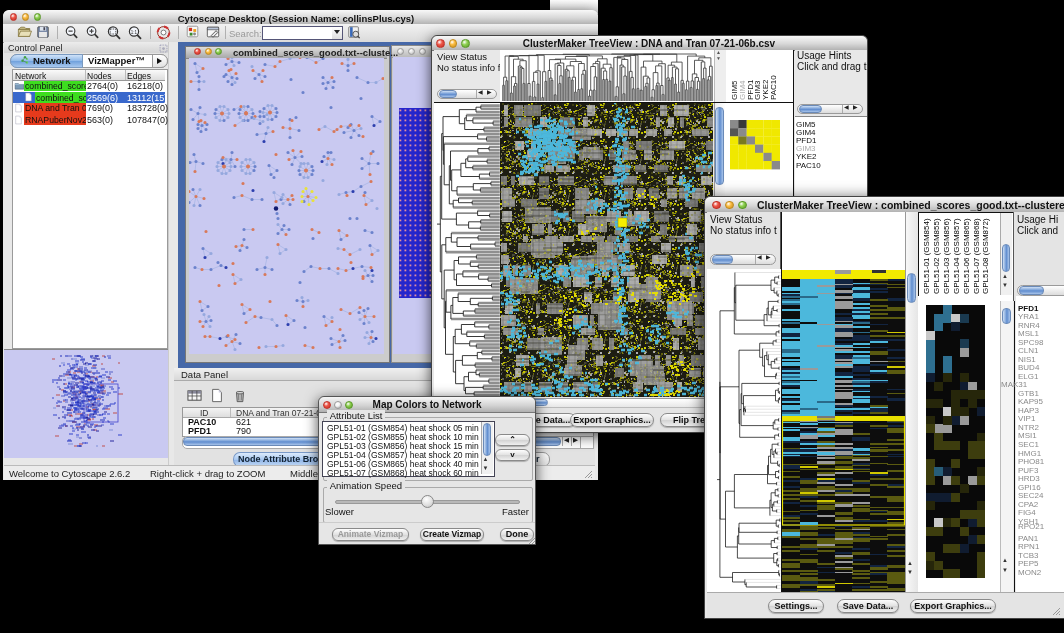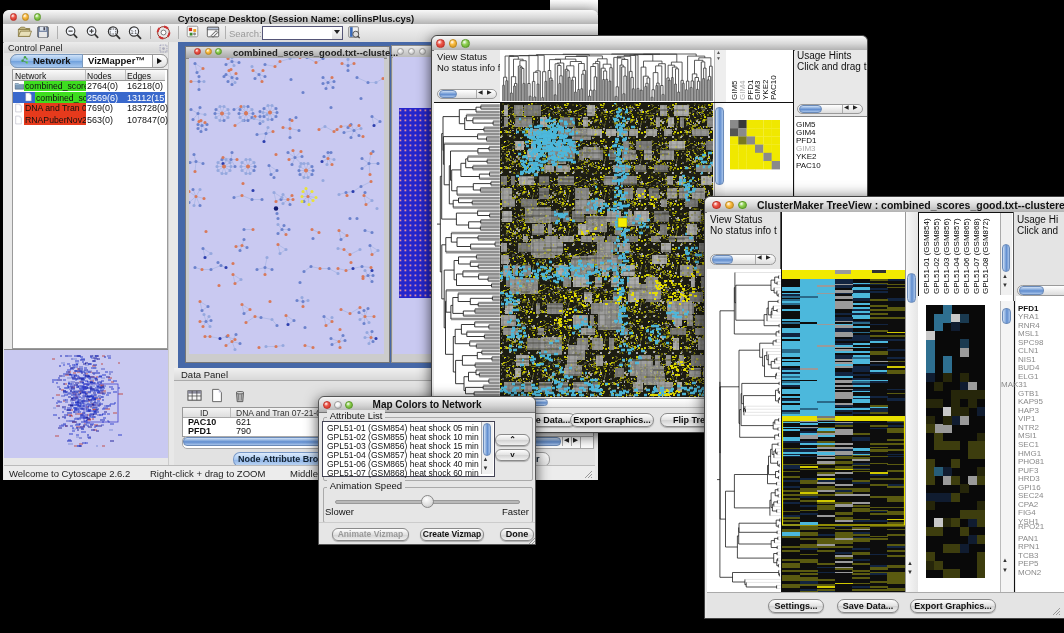--- a/index.html
+++ b/index.html
@@ -248,20 +248,21 @@
         <path d="M316 197h.01M313 200h.01M309 204h.01M302 201h.01M302 196h.01M303 191h.01M306 188h.01M312 191h.01" stroke="#e8e23a" stroke-width="3.2" stroke-linecap="round" fill="none"></path>
         <path d="M276 208h.01" stroke="#101a70" stroke-width="4.4" stroke-linecap="round" fill="none"></path>
       </svg>
     </div>
   </div>
 <div style="left:431.0px;top:35.0px;width:435.0px;height:396.0px;position:absolute;background:#e8e8e8;border-radius:6px 6px 0 0;box-shadow:0 3px 14px rgba(0,0,0,0.7);overflow:hidden;border:0.5px solid #444;">
     <div style="left:0.0px;top:0.0px;width:435.0px;height:13.5px;position:absolute;background:linear-gradient(#f8f8f8,#d8d8d8 55%,#b2b2b2);border-bottom:1px solid #777;border-radius:6px 6px 0 0;"></div>
     <div style="position:absolute;left:4.0px;top:3.0px;width:8.5px;height:8.5px;border-radius:50%;background:radial-gradient(circle at 35% 30%, #fff 0%, #ee5647 40%, #c03028 100%);border:0.5px solid #c03028;box-sizing:border-box;"></div>
     <div style="position:absolute;left:16.5px;top:3.0px;width:8.5px;height:8.5px;border-radius:50%;background:radial-gradient(circle at 35% 30%, #fff 0%, #fdbd40 40%, #c08a20 100%);border:0.5px solid #c08a20;box-sizing:border-box;"></div>
     <div style="position:absolute;left:29.0px;top:3.0px;width:8.5px;height:8.5px;border-radius:50%;background:radial-gradient(circle at 35% 30%, #fff 0%, #8fd151 40%, #5a9928 100%);border:0.5px solid #5a9928;box-sizing:border-box;"></div>
+    <div style="position:absolute;left:217.0px;top:2.0px;white-space:nowrap;transform:translateX(-50%);font:bold 10px 'Liberation Sans';color:#111;">ClusterMaker TreeView : DNA and Tran 07-21-06b.csv</div>
     <div style="left:2.0px;top:13.5px;width:66.0px;height:53.0px;position:absolute;background:#e8e8e8;border-right:1px solid #555;"></div>
     <div style="position:absolute;left:5.0px;top:15.0px;white-space:nowrap;font:9.5px 'Liberation Sans';color:#111;">View Status</div>
     <div style="position:absolute;left:5.0px;top:25.5px;white-space:nowrap;font:9.5px 'Liberation Sans';color:#111;">No status info f</div>
     <div style="left:5.0px;top:53.0px;width:60.0px;height:10.0px;position:absolute;background:linear-gradient(#fff,#dcdcdc);border:1px solid #9a9a9a;border-radius:5px;box-sizing:border-box;"></div>
     <div style="left:6.5px;top:54.0px;width:18.7px;height:8.0px;position:absolute;border-radius:4px;background:linear-gradient(#cfe0f5,#78a0d8 45%,#5f8cce 55%,#a8c4ea);border:0.5px solid #6a8ab8;box-sizing:border-box;"></div>
     <div style="position:absolute;left:46.0px;top:51.5px;white-space:nowrap;font-size:6px;color:#222;">◀</div>
     <div style="position:absolute;left:55.0px;top:51.5px;white-space:nowrap;font-size:6px;color:#222;">▶</div>
     <div style="left:44.0px;top:54.0px;width:0.5px;height:8.0px;position:absolute;background:#aaa;"></div>
     <div style="left:68.0px;top:13.5px;width:214.0px;height:52.0px;position:absolute;background:#fff;"><svg width="214" height="52" viewBox="499 48.5 214 52">
         <path d="M501.8 83.7V99.5M503.3 83.7V99.5M504.9 79.2V99.5M506.5 79.2V99.5M509.6 91.4V99.5M511.2 91.4V99.5M512.7 84.5V99.5M514.3 84.5V99.5M515.8 82.0V99.5M522.1 81.9V99.5M523.7 81.9V99.5M520.5 67.0V99.5M519.0 65.8V99.5M517.4 64.5V99.5M525.2 59.2V99.5M508.0 54.9V99.5M528.4 94.7V99.5M529.9 94.7V99.5M526.8 82.0V99.5M533.0 95.4V99.5M534.6 95.4V99.5M531.5 79.9V99.5M536.2 82.5V99.5M537.7 82.5V99.5M539.3 69.4V99.5M540.9 95.9V99.5M542.4 95.9V99.5M544.0 79.8V99.5M545.5 79.8V99.5M550.2 78.8V99.5M551.8 78.8V99.5M548.7 76.6V99.5M547.1 69.0V99.5M553.4 93.3V99.5M554.9 93.3V99.5M558.0 81.9V99.5M559.6 81.9V99.5M561.2 74.3V99.5M556.5 64.0V99.5M562.7 61.5V99.5M567.4 75.8V99.5M569.0 75.8V99.5M565.9 69.2V99.5M564.3 67.8V99.5M570.6 78.4V99.5M572.1 78.4V99.5M573.7 90.4V99.5M575.2 90.4V99.5M576.8 88.0V99.5M578.4 88.0V99.5M579.9 87.2V99.5M581.5 87.2V99.5M583.1 72.7V99.5M584.6 68.9V99.5M586.2 55.0V99.5M587.7 94.5V99.5M589.3 94.5V99.5M590.9 88.7V99.5M592.4 88.4V99.5M594.0 88.4V99.5M595.6 75.4V99.5M597.1 62.1V99.5M598.7 59.9V99.5M601.8 78.0V99.5M603.4 78.0V99.5M604.9 77.8V99.5M606.5 77.8V99.5M600.2 66.7V99.5M608.1 79.5V99.5M609.6 79.5V99.5M611.2 66.2V99.5M614.3 94.9V99.5M615.9 94.9V99.5M617.4 85.3V99.5M622.1 92.2V99.5M623.7 92.2V99.5M625.3 74.5V99.5M620.6 65.4V99.5M619.0 63.6V99.5M626.8 58.0V99.5M612.8 55.9V99.5M631.5 87.2V99.5M633.1 87.2V99.5M629.9 75.9V99.5M628.4 69.9V99.5M634.6 53.9V99.5M636.2 86.9V99.5M637.8 86.9V99.5M639.3 88.6V99.5M640.9 88.6V99.5M644.0 84.9V99.5M645.6 84.9V99.5M647.1 81.8V99.5M648.7 76.4V99.5M642.4 74.7V99.5M650.3 95.7V99.5M651.8 95.7V99.5M653.4 88.2V99.5M655.0 84.1V99.5M656.5 84.1V99.5M658.1 81.6V99.5M661.2 92.9V99.5M662.8 92.9V99.5M659.6 84.0V99.5M664.3 62.2V99.5M667.5 78.6V99.5M669.0 78.6V99.5M665.9 76.4V99.5M670.6 76.0V99.5M672.1 76.0V99.5M673.7 82.5V99.5M675.3 82.5V99.5M676.8 90.5V99.5M678.4 90.5V99.5M681.5 81.7V99.5M683.1 81.7V99.5M680.0 78.9V99.5M684.6 88.2V99.5M686.2 88.2V99.5M687.8 79.6V99.5M689.3 85.9V99.5M690.9 85.9V99.5M692.5 79.4V99.5M695.6 87.8V99.5M697.2 87.8V99.5M698.7 79.7V99.5M694.0 76.0V99.5M701.8 77.1V99.5M703.4 77.1V99.5M705.0 66.6V99.5M700.3 60.4V99.5M706.5 78.3V99.5M708.1 78.3V99.5M709.7 74.9V99.5M711.2 64.7V99.5" stroke="#6f6f6f" stroke-width="1.3" fill="none"></path>

